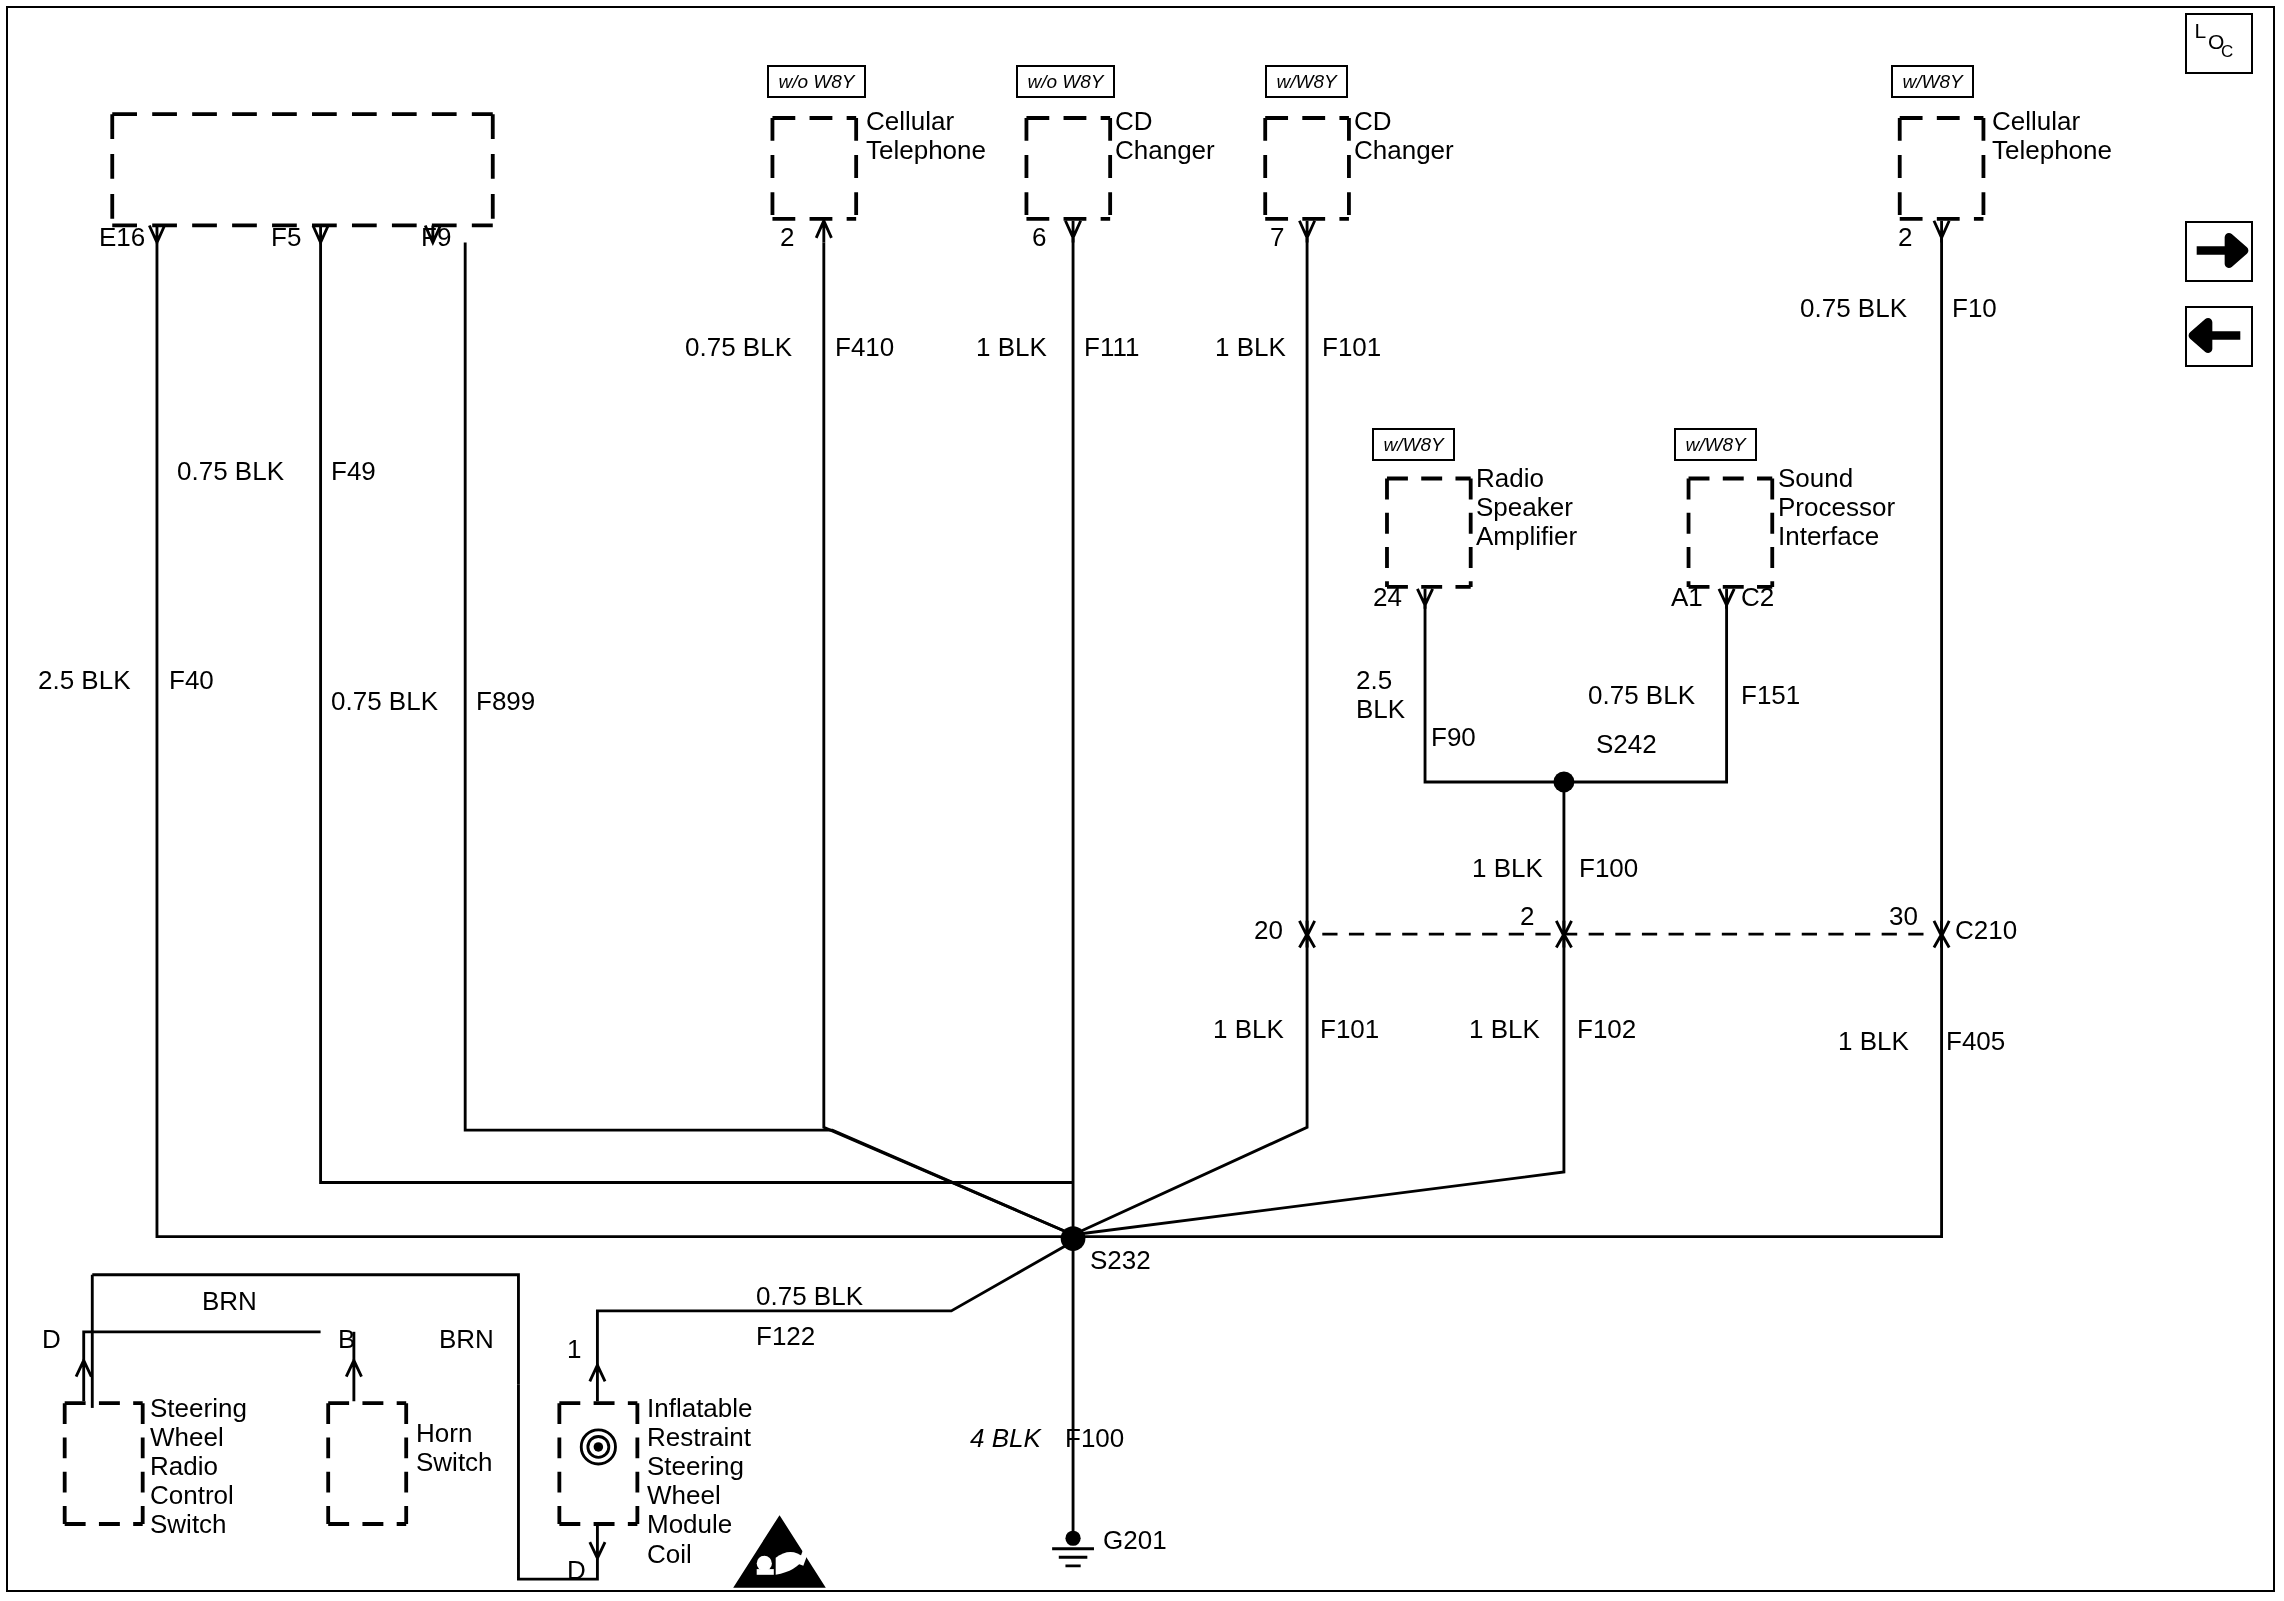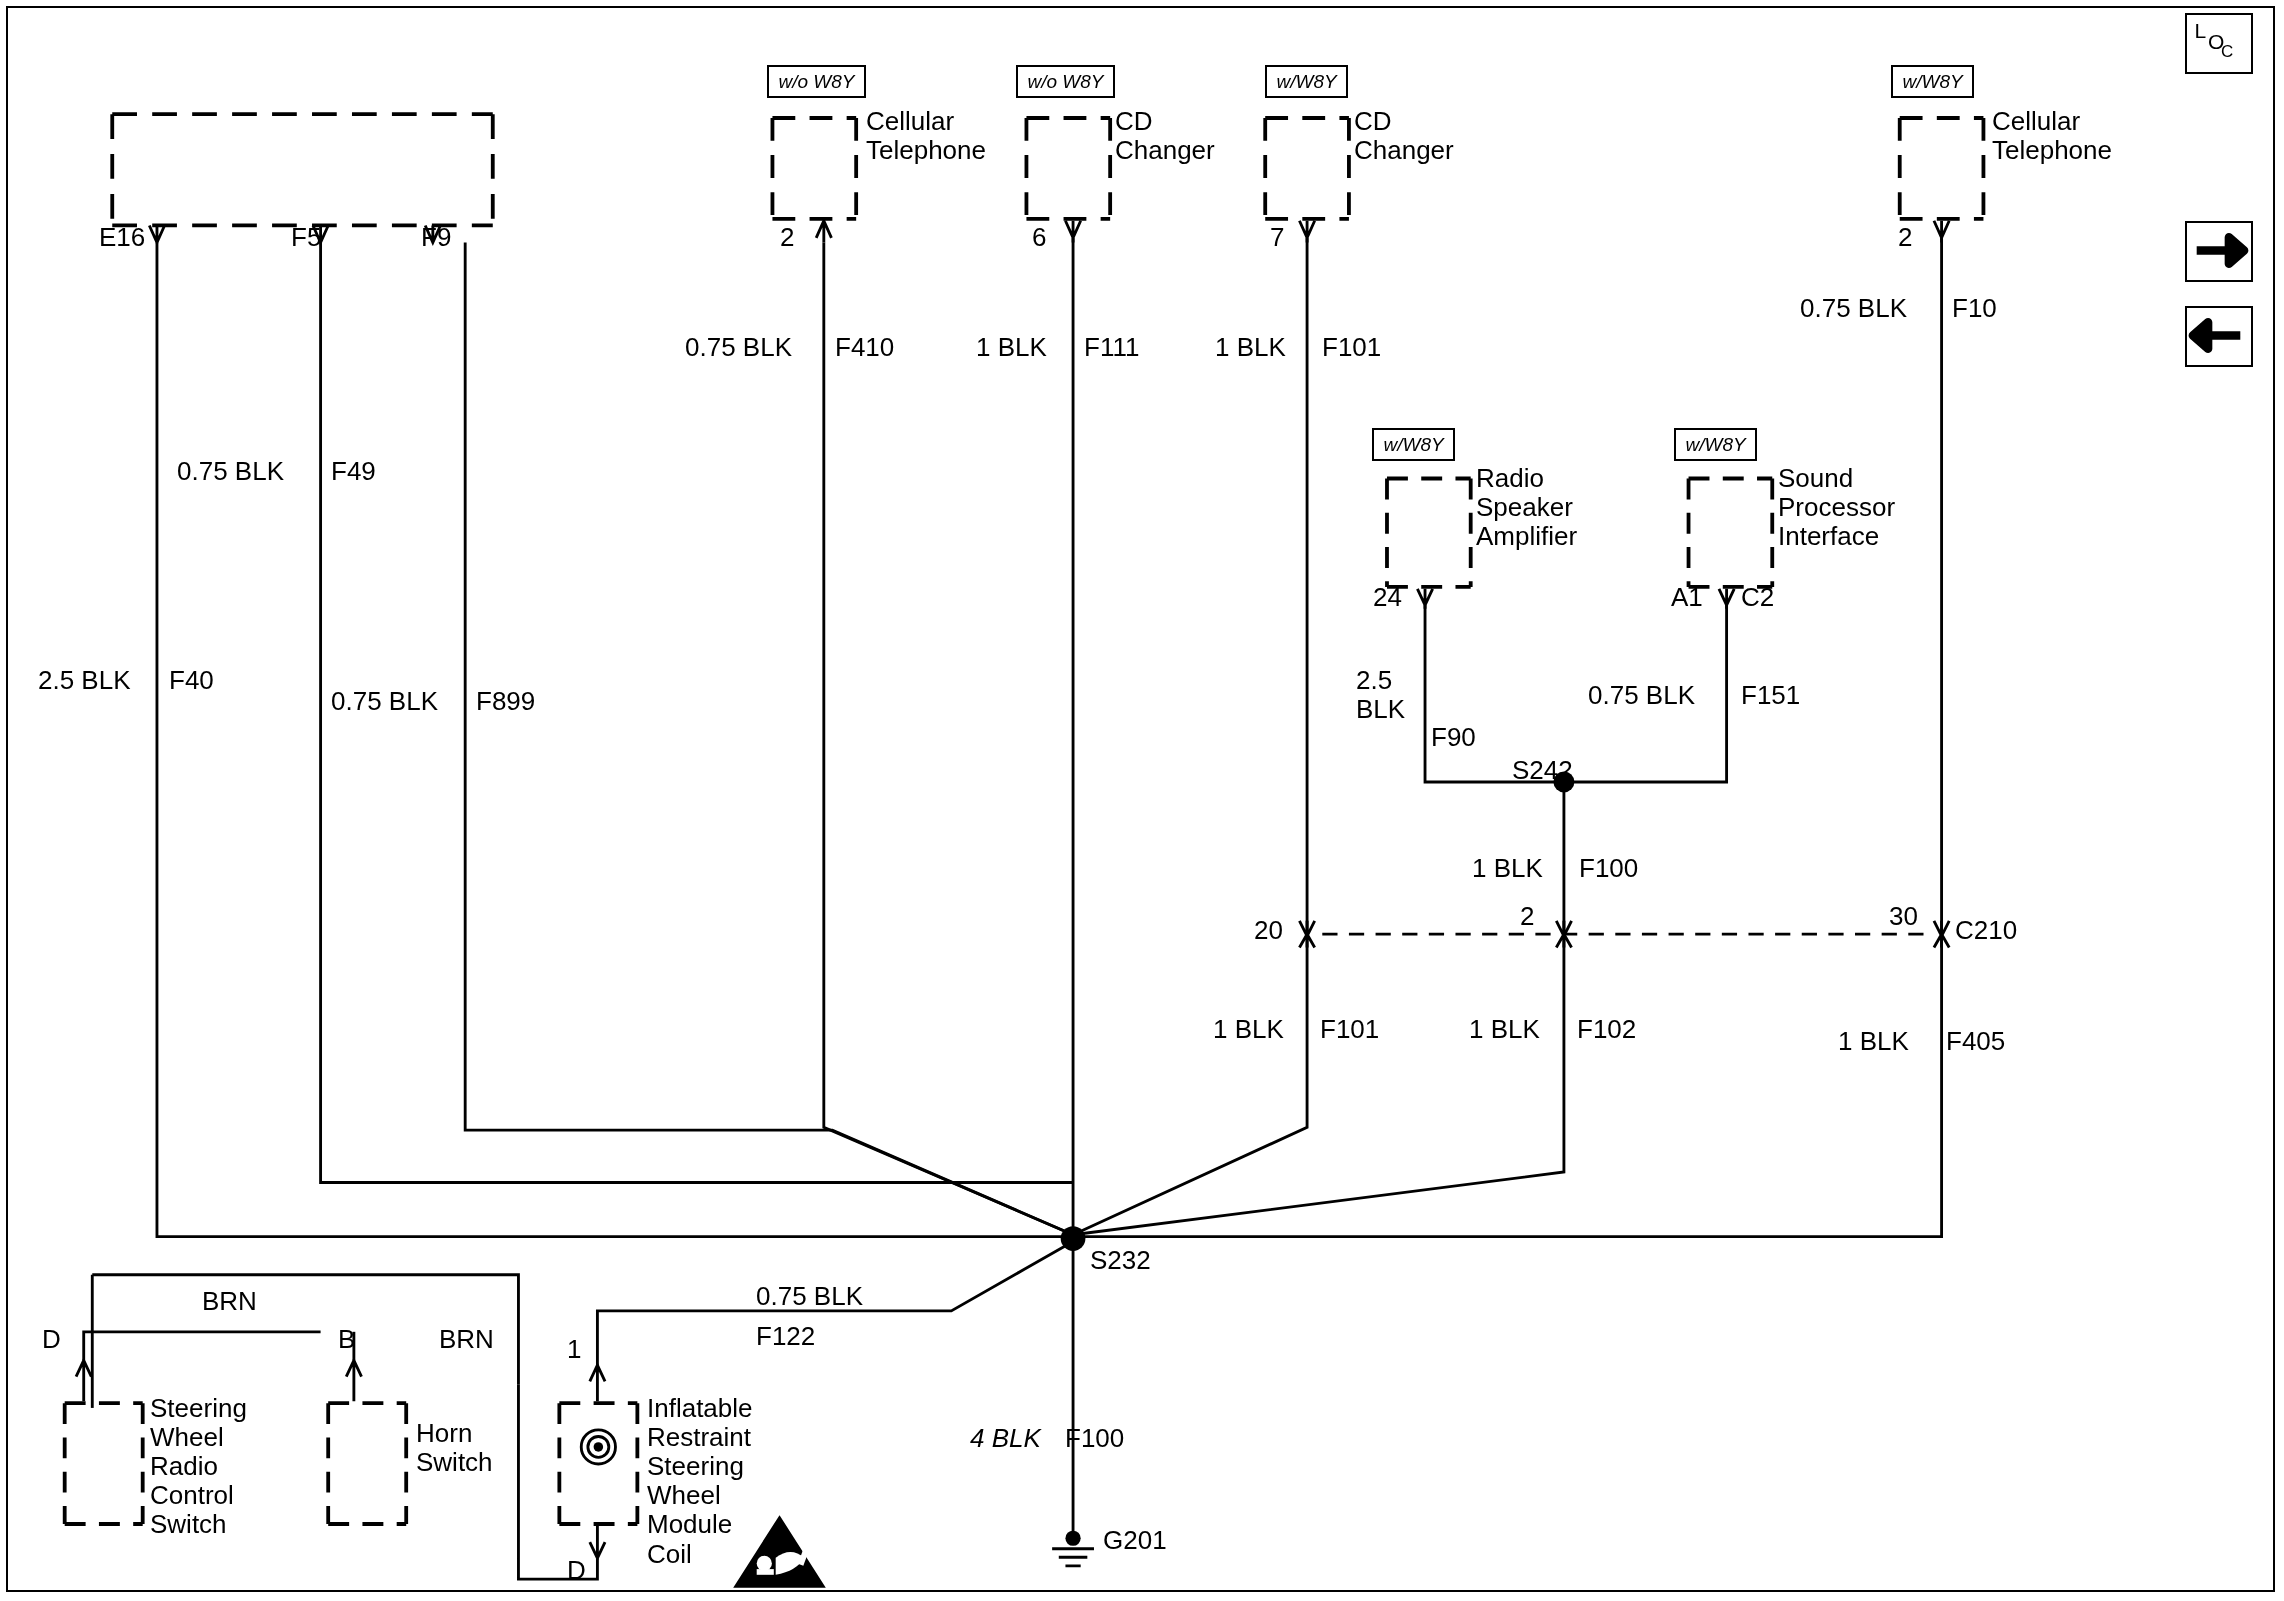--- a/index.html
+++ b/index.html
@@ -250,21 +250,21 @@
   <div class="lbl" style="left:416px; top:1419px;">Horn
 Switch</div>
   <div class="lbl" style="left:647px; top:1394px;">Inflatable
 Restraint
 Steering
 Wheel
 Module
 Coil</div>
 
   <div class="lbl" style="left:99px; top:223px;">E16</div>
-  <div class="lbl" style="left:271px; top:223px;margin-left:20px;">F5</div>
+  <div class="lbl" style="left:271px; top:223px;">F5</div>
   <div class="lbl" style="left:421px; top:223px;">F9</div>
   <div class="lbl" style="left:780px; top:223px;">2</div>
   <div class="lbl" style="left:1032px; top:223px;">6</div>
   <div class="lbl" style="left:1270px; top:223px;">7</div>
   <div class="lbl" style="left:1898px; top:223px;">2</div>
   <div class="lbl" style="left:1373px; top:583px;">24</div>
   <div class="lbl" style="left:1671px; top:583px;">A1</div>
   <div class="lbl" style="left:1741px; top:583px;">C2</div>
   <div class="lbl" style="left:42px; top:1325px;">D</div>
   <div class="lbl" style="left:338px; top:1325px;">B</div>
@@ -313,21 +313,21 @@
 
   <div class="lbl" style="left:756px; top:1282px;">0.75 BLK</div>
   <div class="lbl" style="left:756px; top:1322px;">F122</div>
 
   <div class="lbl" style="left:970px; top:1424px;font-style:italic;">4 BLK</div>
   <div class="lbl" style="left:1065px; top:1424px;">F100</div>
 
   <div class="lbl" style="left:202px; top:1287px;">BRN</div>
   <div class="lbl" style="left:439px; top:1325px;">BRN</div>
 
-  <div class="lbl" style="left:1512px; top:730px;margin-top:26px;">S242</div>
+  <div class="lbl" style="left:1596px; top:730px;">S242</div>
   <div class="lbl" style="left:1090px; top:1246px;">S232</div>
   <div class="lbl" style="left:1103px; top:1526px;">G201</div>
 
   <div class="lbl" style="left:1254px; top:916px;">20</div>
   <div class="lbl" style="left:1520px; top:902px;">2</div>
   <div class="lbl" style="left:1889px; top:902px;">30</div>
   <div class="lbl" style="left:1955px; top:916px;">C210</div>
 
   <svg class="airbag" style="left:732px; top:1514px;" width="95" height="76" viewBox="0 0 100 80">
     <polygon points="50,4 96,76 4,76" fill="#000" stroke="#000" stroke-width="3"></polygon>

